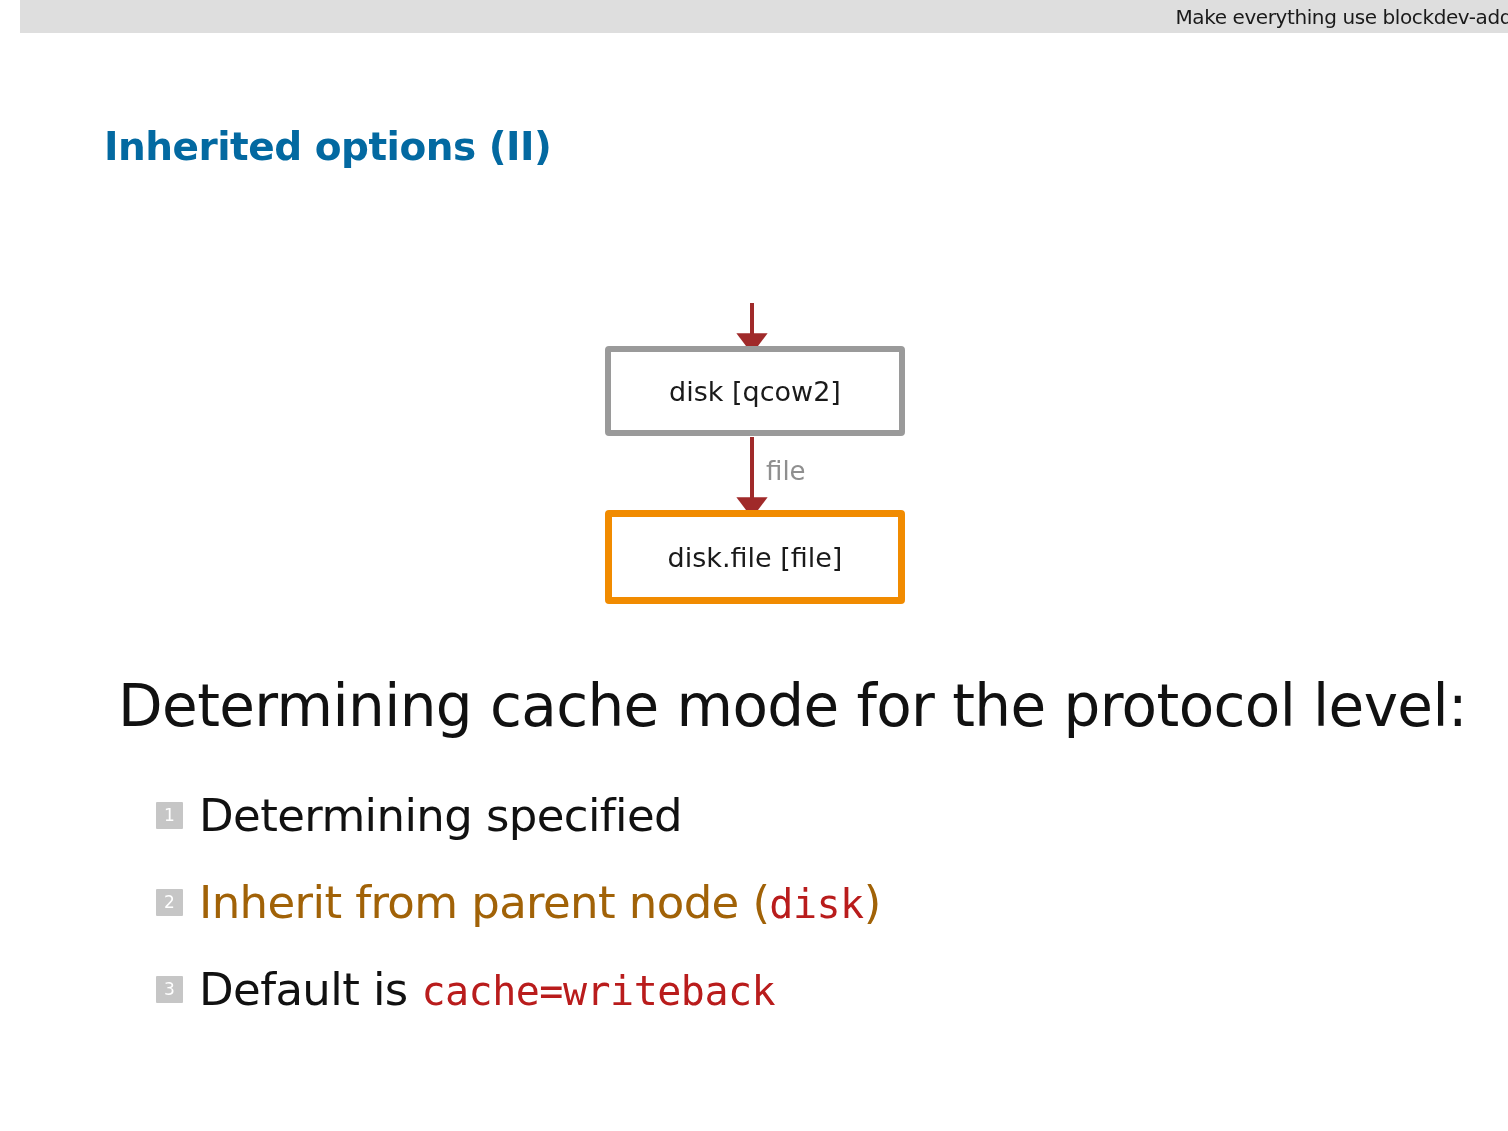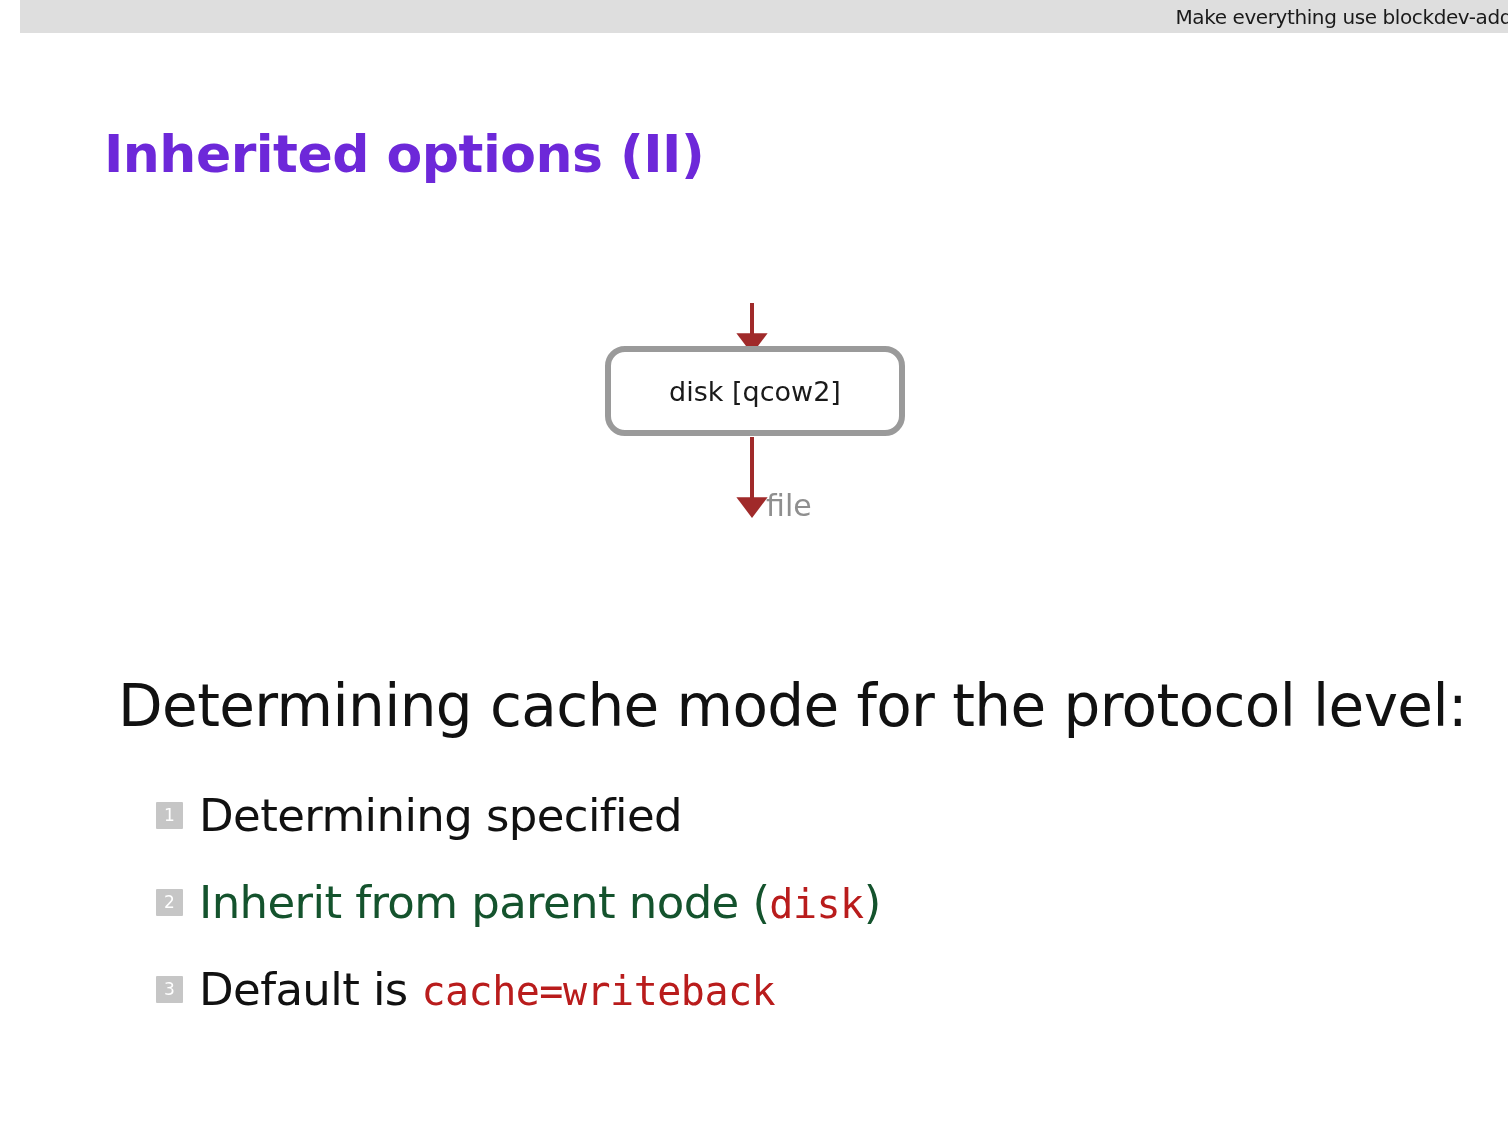--- a/index.html
+++ b/index.html
@@ -50,43 +50,43 @@
   }
   #logo svg { display: block; }
 
   
   #page-title {
     position: absolute;
     left: 104px;
     top: 124px;
     font-family: "DejaVu Sans", sans-serif;
     font-weight: bold;
-    font-size: 52px;
+    font-size: 39px;
     letter-spacing: -0.5px;
-    color: #6d28d9;
+    color: #0369a1;
     white-space: nowrap;
   }
 
   
   #diagram {
     position: absolute;
     left: 0;
     top: 0;
     width: 1508px;
     height: 1131px;
     pointer-events: none;
   }
   .node-box {
     position: absolute;
     box-sizing: border-box;
     background: #ffffff;
     display: flex;
     align-items: center;
     justify-content: center;
-    border-radius: 20px;
+    border-radius: 4px;
   }
   #node-disk {
     left: 605px;
     top: 346px;
     width: 300px;
     height: 90px;
     border: 6px solid #9a9a9a;
   }
   #node-diskfile {
     left: 605px;
@@ -100,24 +100,23 @@
     font-size: 27px;
     color: #1a1a1a;
     letter-spacing: 0px;
     white-space: nowrap;
   }
   #edge-label {
     position: absolute;
     left: 766px;
     top: 456px;
     font-family: "DejaVu Sans", sans-serif;
-    font-size: 30px;
+    font-size: 26px;
     color: #8f8f8f;
     white-space: nowrap;
-    margin-top: 32px;
   }
 
   
   #body-lead {
     position: absolute;
     left: 118px;
     top: 672px;
     font-family: "DejaVu Sans", sans-serif;
     font-size: 58px;
     color: #111111;
@@ -156,21 +155,21 @@
     color: #111111;
     letter-spacing: -0.6px;
   }
   .code {
     font-family: "DejaVu Sans Mono", monospace;
     font-size: 40px;
     color: #b91c1c;
     letter-spacing: -0.5px;
   }
   .paren {
-    color: #14532d;
+    color: #a16207;
   }
 </style>
 </head>
 <body>
 
 <div id="slide">
 
   <div id="header-bar">
     <div id="header-title">Make everything use blockdev-add</div>
   </div>
@@ -189,20 +188,23 @@
 
     <line x1="752" y1="437" x2="752" y2="506" stroke="#a02a2a" stroke-width="4" marker-end="url(#arrowhead)"></line>
   </svg>
 
   <div class="node-box" id="node-disk">
     <span class="node-label">disk [qcow2]</span>
   </div>
 
   <div id="edge-label">file</div>
 
+  <div class="node-box" id="node-diskfile">
+    <span class="node-label">disk.file [file]</span>
+  </div>
 
   <div id="body-lead">Determining cache mode for the protocol level:</div>
 
   <div id="enum-list">
 
     <div class="enum-item">
       <span class="enum-badge">1</span>
       <span class="enum-text"><span>Determining specified</span></span>
     </div>
 

